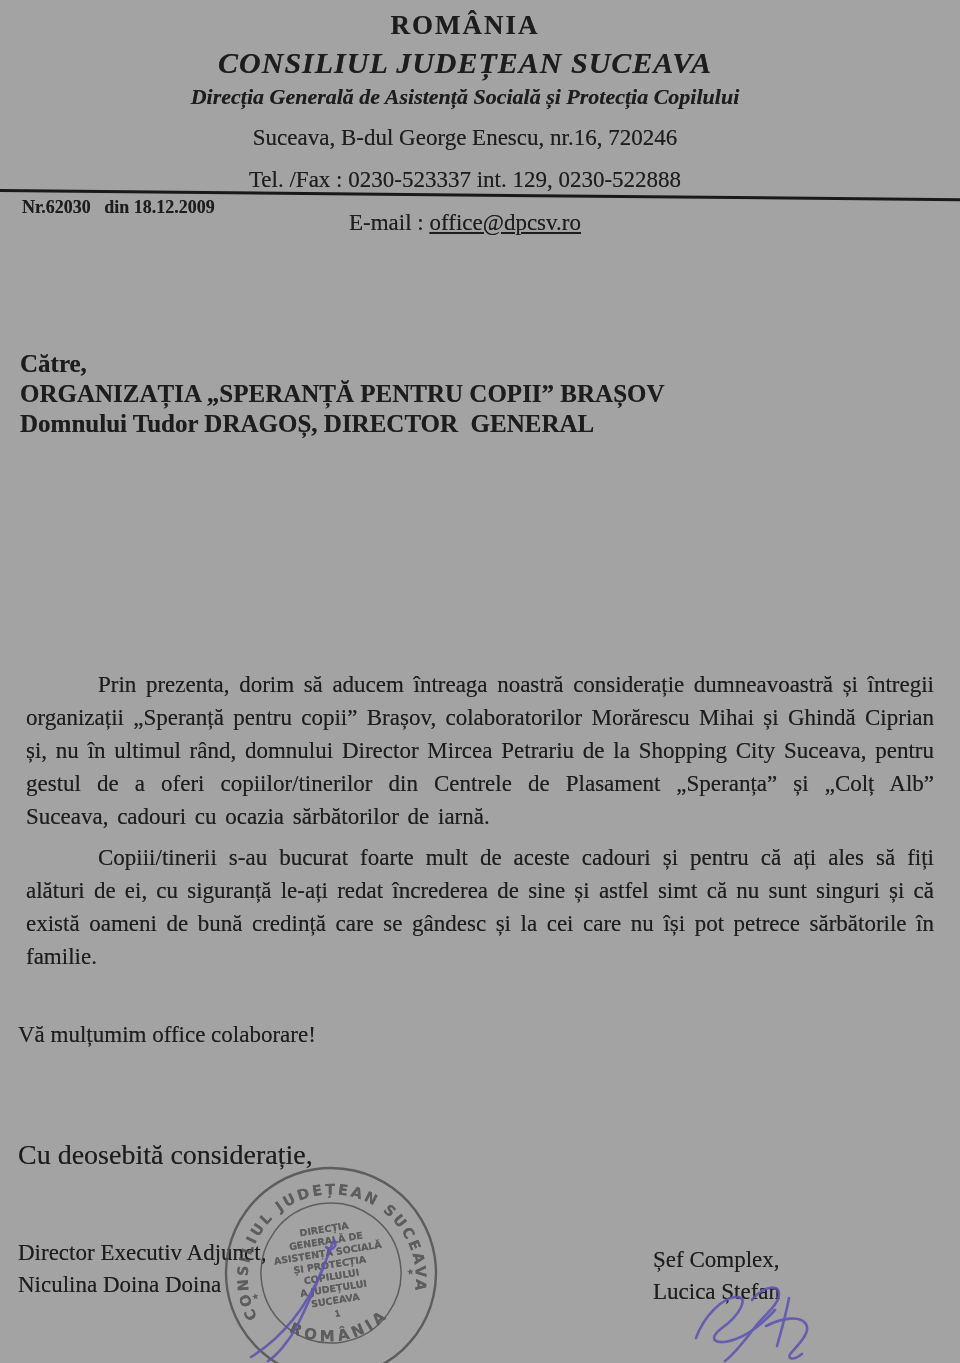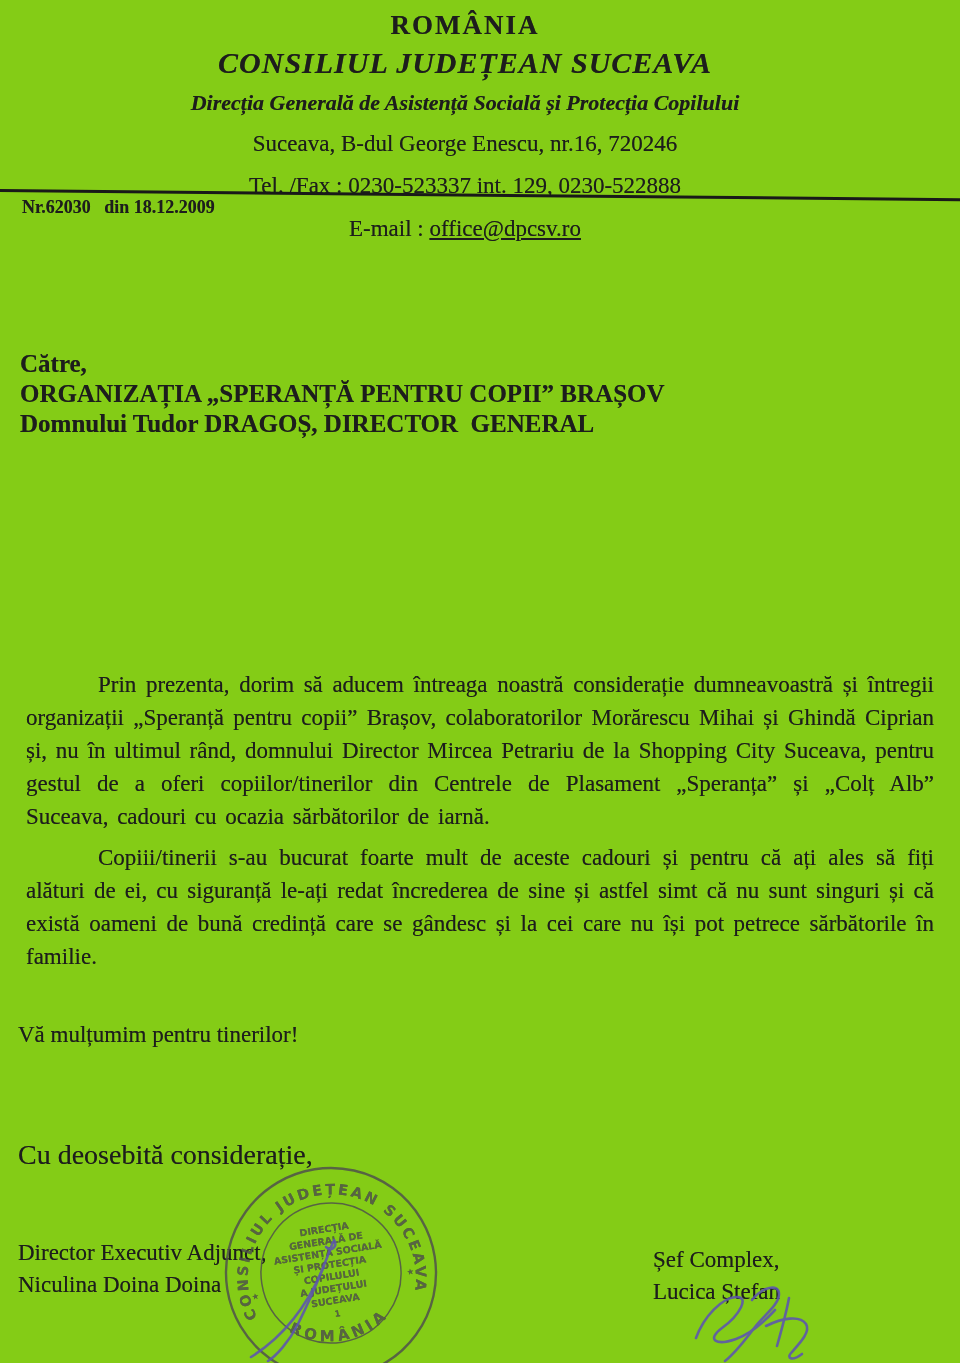--- a/index.html
+++ b/index.html
@@ -1,31 +1,31 @@
 <!DOCTYPE html>
 <html><head>
 <meta charset="utf-8">
 <style>
   html,body{margin:0;padding:0;background:#e8e8e8;}
   .page{
     position:relative;
     width:960px;height:1363px;
     margin:0 auto;
-    background:#84cc16;
+    background:#a3a3a3;
     overflow:hidden;
     font-family:"Liberation Serif","DejaVu Serif",serif;
     color:#1d1d1d;
     text-shadow:0 0 .5px rgba(20,20,20,.55);
   }
   .abs{position:absolute;}
   
   .letterhead{left:0;top:10px;width:930px;text-align:center;line-height:1.15;}
   .lh-country{font-size:27px;font-weight:bold;letter-spacing:2px;}
   .lh-institution{font-size:30px;font-weight:bold;font-style:italic;letter-spacing:1px;margin-top:5px;}
-  .lh-department{font-size:22px;font-weight:bold;font-style:italic;margin-top:9px;}
+  .lh-department{font-size:22px;font-weight:bold;font-style:italic;margin-top:3px;}
   .lh-address,.lh-phone,.lh-email{font-size:23px;margin-top:16px;}
   .lh-email-link{text-decoration:underline;color:#1d1d1d;}
   .rule{left:0;top:189px;width:962px;height:3px;background:#191919;transform:rotate(0.55deg);transform-origin:left center;}
   .ref-line{left:22px;top:197px;font-size:18px;font-weight:bold;white-space:pre;}
   
   .addressee{left:20px;top:349px;font-size:25px;font-weight:bold;line-height:30px;}
   .addressee .pre{white-space:pre;}
   
   .body-text{left:18px;top:660px;width:924px;font-size:23px;line-height:33px;text-align:justify;word-spacing:3px;}
   .body-text p{margin:8px;text-indent:72px;}
@@ -62,21 +62,21 @@
     <div>Către,</div>
     <div>ORGANIZAȚIA „SPERANȚĂ PENTRU COPII” BRAȘOV</div>
     <div class="pre">Domnului Tudor DRAGOȘ, DIRECTOR  GENERAL</div>
   </div>
 
   <div class="abs body-text">
     <p>Prin prezenta, dorim să aducem întreaga noastră considerație dumneavoastră și întregii organizații „Speranță pentru copii” Brașov, colaboratorilor Morărescu Mihai și Ghindă Ciprian și, nu în ultimul rând, domnului Director Mircea Petrariu de la Shopping City Suceava, pentru gestul de a oferi copiilor/tinerilor din Centrele de Plasament „Speranța” și „Colț Alb” Suceava, cadouri cu ocazia sărbătorilor de iarnă.</p>
     <p>Copiii/tinerii s-au bucurat foarte mult de aceste cadouri și pentru că ați ales să fiți alături de ei, cu siguranță le-ați redat încrederea de sine și astfel simt că nu sunt singuri și că există oameni de bună credință care se gândesc și la cei care nu își pot petrece sărbătorile în familie.</p>
   </div>
 
-  <div class="abs thanks">Vă mulțumim pentru tinerilor!</div>
+  <div class="abs thanks">Vă mulțumim office colaborare!</div>
   <div class="abs closing">Cu deosebită considerație,</div>
 
   <div class="abs sig sig-left">
     <div>Director Executiv Adjunct,</div>
     <div class="sig-name">Niculina Doina Doina</div>
   </div>
   <div class="abs sig sig-right">
     <div>Șef Complex,</div>
     <div>Lucica Ștefan</div>
   </div>

